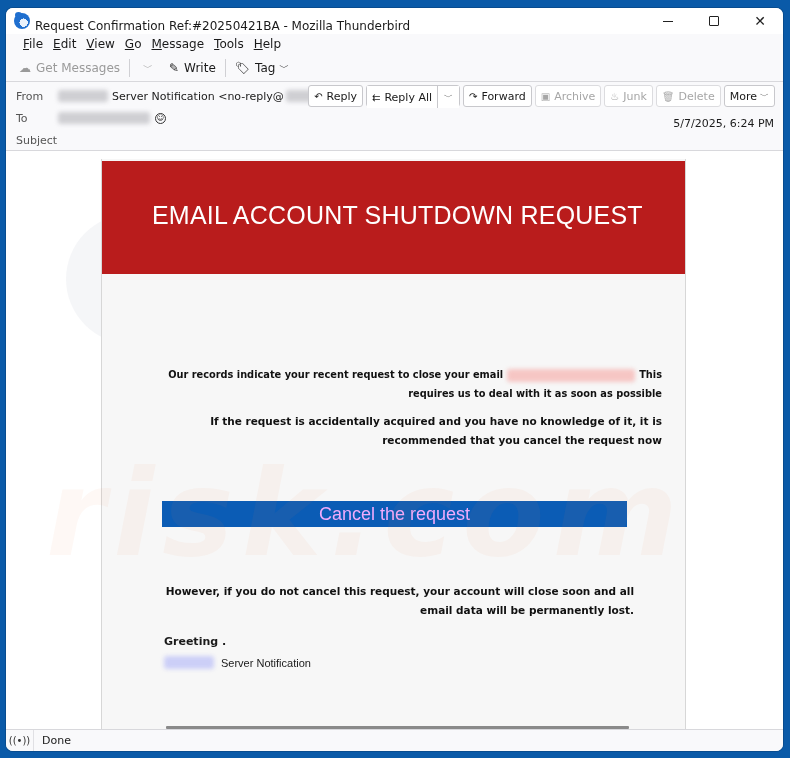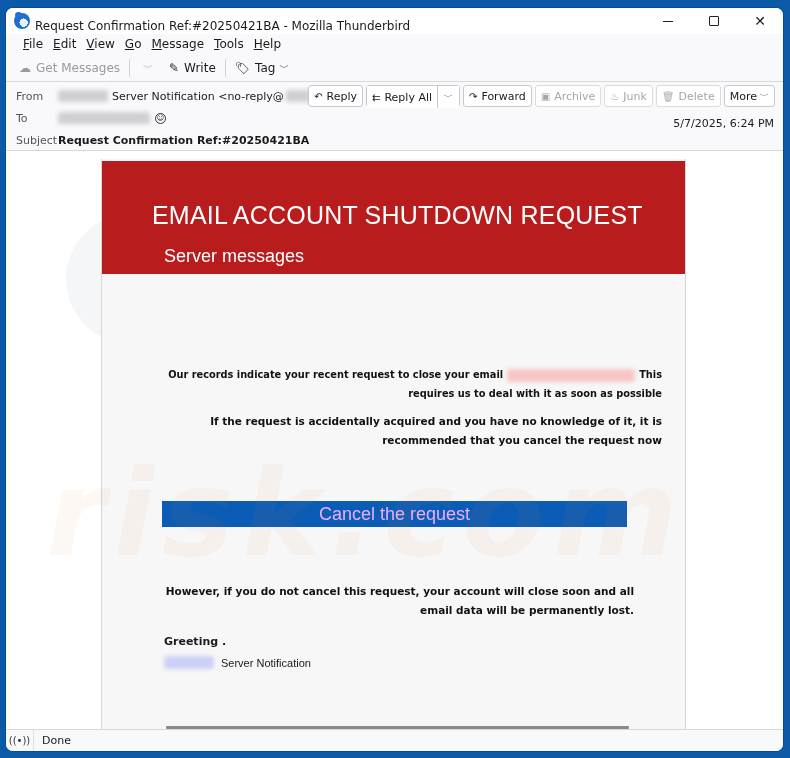--- a/index.html
+++ b/index.html
@@ -140,21 +140,20 @@
       <span style="margin-left:3px;">&gt;</span>
       <span class="contact-icon">☺</span>
     </div>
     <div class="hdr-row" style="top:28px; height:16px;">
       <span class="hdr-label">To</span>
       <span class="blur grey" style="width:92px;"></span>
       <span class="contact-icon">☺</span>
     </div>
     <div class="hdr-row" style="top:50px; height:16px;">
       <span class="hdr-label">Subject</span>
-      <span class="subject-val">Request Confirmation Ref:#20250421BA</span>
     </div>
 
     <div class="action-bar">
       <div class="act-btn">
         <span class="ico">↶</span>
           <span>Reply</span>
       </div>
       <div class="split">
         <div class="act-btn">
           <span class="ico">⇇</span>
@@ -186,21 +185,20 @@
       </div>
     </div>
     <div class="date">5/7/2025, 6:24 PM</div>
   </div>
 
   <div class="body-pane">
     <div class="watermark-circle"></div>
     <div class="email-card">
       <div class="banner">
         <div class="banner-title">EMAIL ACCOUNT SHUTDOWN REQUEST</div>
-        <div class="banner-sub">Server messages</div>
       </div>
 
 
       <div class="para para1">
         <span>Our records indicate your recent request to close your email</span><span class="blur"></span><span>This requires us to deal with it as soon as possible</span>
       </div>
 
       <div class="para para2">If the request is accidentally acquired and you have no knowledge of it, it is recommended that you cancel the request now</div>
 
       <div class="cta">Cancel the request</div>

